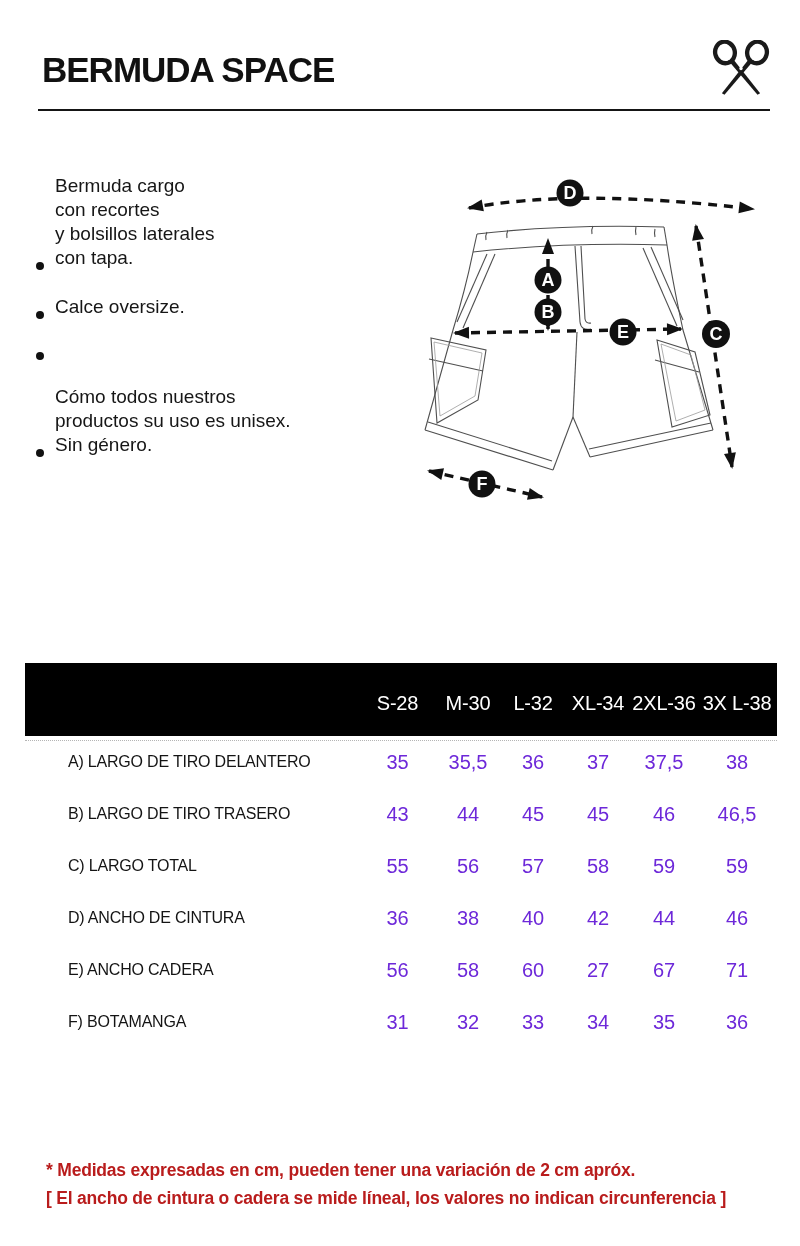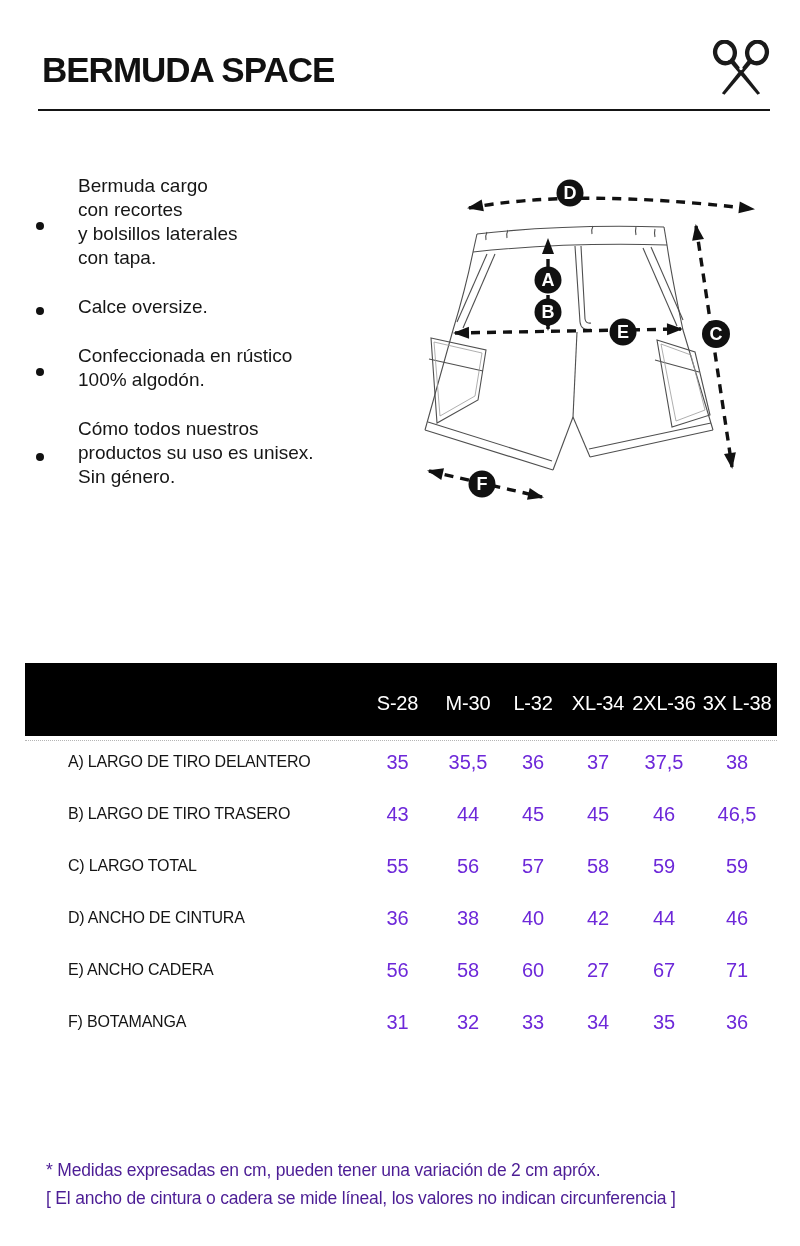--- a/index.html
+++ b/index.html
@@ -8,40 +8,40 @@
     font-family:"Liberation Sans", sans-serif;color:#111;overflow:hidden;
   }
   .page-title{
     position:absolute;left:42px;top:50px;margin:0;
     font-size:35px;font-weight:bold;letter-spacing:-1px;color:#111;
   }
   .scissors{position:absolute;left:710px;top:40px;width:62px;height:58px;}
   .header-rule{position:absolute;left:38px;top:109px;width:732px;height:0;border-top:2px solid #151515;}
 
   .features{position:absolute;left:36px;top:174px;width:370px;list-style:none;margin:0;padding:0;}
-  .feature{display:flex;align-items:center;margin:0 0 25px 0;gap:23px;}
+  .feature{display:flex;align-items:flex-end;margin:0 0 25px 0;}
   .feature .dot{flex:0 0 8px;width:8px;height:8px;border-radius:50%;background:#111;margin:8px 11px 0 0;}
   .feature .lines{font-size:19px;line-height:24px;color:#161616;}
 
   .diagram{position:absolute;left:415px;top:162px;width:380px;height:350px;}
 
   .size-grid{display:grid;grid-template-columns:335px 75px 66px 64px 66px 66px 80px;}
   .band{
     position:absolute;left:25px;top:663px;width:752px;height:73px;background:#000;
     align-items:center;
   }
   .band .col{color:#fff;font-size:20px;text-align:center;padding-top:7px;letter-spacing:-0.2px;}
   .band-underline{position:absolute;left:25px;top:740px;width:752px;height:0;border-top:1px dotted #b5b5b5;}
 
   .rows{position:absolute;left:25px;top:736px;width:752px;}
   .row{height:52px;align-items:center;}
   .row .rlabel{font-size:16px;letter-spacing:-0.2px;padding-left:43px;color:#141414;white-space:nowrap;}
   .row .val{font-size:20px;text-align:center;color:#6d28d9;}
 
-  .footnotes{position:absolute;left:46px;top:1156px;font-size:17.5px;line-height:28px;color:#4c1d95;letter-spacing:-0.2px;}
+  .footnotes{position:absolute;left:46px;top:1156px;font-size:17.5px;line-height:28px;color:#b91c1c;letter-spacing:-0.2px;font-weight:bold;}
 </style>
 </head>
 <body>
 
 <div class="page">
 
   <h1 class="page-title">BERMUDA SPACE</h1>
 
   <div class="scissors">
     <svg width="62" height="58" viewBox="0 0 60 56">
@@ -66,24 +66,20 @@
       </div>
     </li>
     <li class="feature">
       <span class="dot"></span>
       <div class="lines">
         <div>Calce oversize.</div>
       </div>
     </li>
     <li class="feature">
       <span class="dot"></span>
-      <div class="lines">
-        <div>Confeccionada en rústico</div>
-        <div>100% algodón.</div>
-      </div>
     </li>
     <li class="feature">
       <span class="dot"></span>
       <div class="lines">
         <div>Cómo todos nuestros</div>
         <div>productos su uso es unisex.</div>
         <div>Sin género.</div>
       </div>
     </li>
   </ul>

